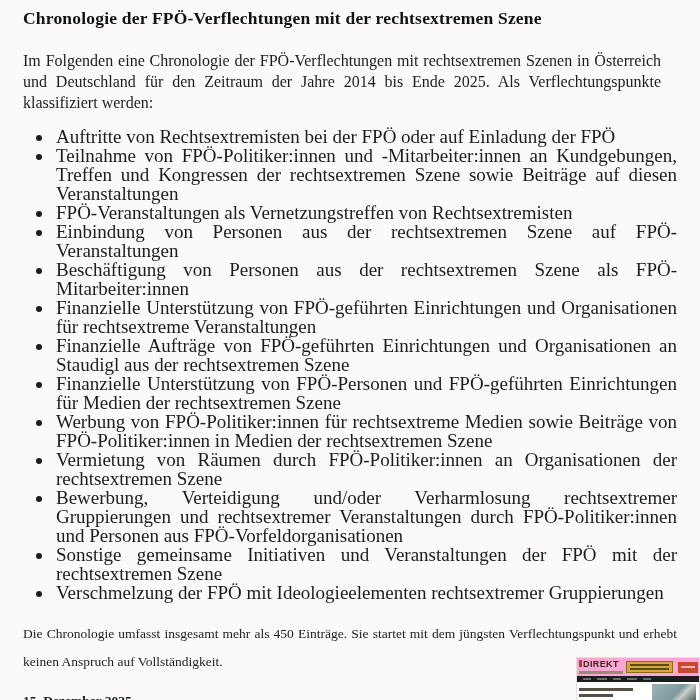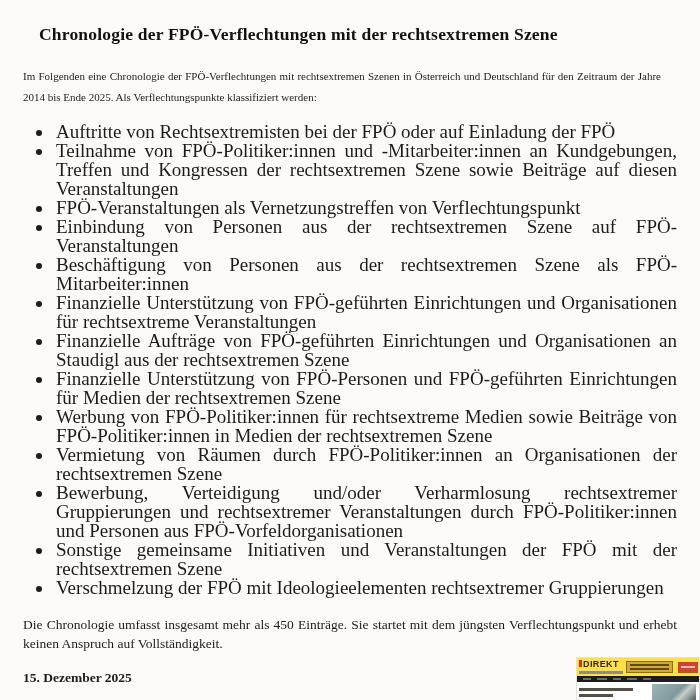--- a/index.html
+++ b/index.html
@@ -15,47 +15,47 @@
     color: #1c1c1c;
     font-family: "Liberation Serif", "DejaVu Serif", serif;
   }
   .page {
     position: absolute;
     inset: 0;
     padding: 8px 23px 0 23px;
     box-sizing: border-box;
   }
   .doc-title {
-    margin: 16px;
+    margin: 0;
     font-size: 17.5px;
     font-weight: bold;
     letter-spacing: 0.2px;
     color: #111;
   }
   .intro {
     margin: 21px 16px 0 0;
-    font-size: 11px;
+    font-size: 16px;
     line-height: 21px;
     text-align: justify;
   }
   .criteria {
     margin: 14px 0 0 0;
     padding: 0 0 0 31px;
     list-style: disc;
   }
   .criteria li {
     font-size: 19px;
     line-height: 19px;
     text-align: justify;
     padding-left: 2px;
   }
   .summary {
     margin: 18px 0 12px 0;
     font-size: 13.5px;
-    line-height: 19px;
+    line-height: 28px;
     text-align: justify;
   }
   .entry {
     margin-top: 17px;
     display: flex;
     align-items: flex-start;
   }
   .entry-date {
     width: 214px;
     flex: 0 0 214px;
@@ -80,21 +80,21 @@
     top: 658px;
     width: 122px;
     height: 60px;
     background: #ffffff;
     box-shadow: 0 0 0 1px #e4e1db;
     overflow: hidden;
   }
   .thumb-header {
     position: relative;
     height: 18px;
-    background: #fde047;
+    background: #f9a8d4;
   }
   .thumb-logo {
     position: absolute;
     left: 2px;
     top: 2px;
     font-family: "Liberation Sans", sans-serif;
     font-size: 9px;
     font-weight: bold;
     color: #33271a;
     letter-spacing: 0.4px;
@@ -190,21 +190,21 @@
 
 <div class="page">
 
   <h1 class="doc-title">Chronologie der FPÖ-Verflechtungen mit der rechtsextremen Szene</h1>
 
   <p class="intro">Im Folgenden eine Chronologie der FPÖ-Verflechtungen mit rechtsextremen Szenen in Österreich und Deutschland für den Zeitraum der Jahre 2014 bis Ende 2025. Als Verflechtungspunkte klassifiziert werden:</p>
 
   <ul class="criteria">
     <li>Auftritte von Rechtsextremisten bei der FPÖ oder auf Einladung der FPÖ</li>
     <li>Teilnahme von FPÖ-Politiker:innen und -Mitarbeiter:innen an Kundgebungen, Treffen und Kongressen der rechtsextremen Szene sowie Beiträge auf diesen Veranstaltungen</li>
-    <li>FPÖ-Veranstaltungen als Vernetzungstreffen von Verflechtungspunkt</li>
+    <li>FPÖ-Veranstaltungen als Vernetzungstreffen von Rechtsextremisten</li>
     <li>Einbindung von Personen aus der rechtsextremen Szene auf FPÖ-Veranstaltungen</li>
     <li>Beschäftigung von Personen aus der rechtsextremen Szene als FPÖ-Mitarbeiter:innen</li>
     <li>Finanzielle Unterstützung von FPÖ-geführten Einrichtungen und Organisationen für rechtsextreme Veranstaltungen</li>
     <li>Finanzielle Aufträge von FPÖ-geführten Einrichtungen und Organisationen an Staudigl aus der rechtsextremen Szene</li>
     <li>Finanzielle Unterstützung von FPÖ-Personen und FPÖ-geführten Einrichtungen für Medien der rechtsextremen Szene</li>
     <li>Werbung von FPÖ-Politiker:innen für rechtsextreme Medien sowie Beiträge von FPÖ-Politiker:innen in Medien der rechtsextremen Szene</li>
     <li>Vermietung von Räumen durch FPÖ-Politiker:innen an Organisationen der rechtsextremen Szene</li>
     <li>Bewerbung, Verteidigung und/oder Verharmlosung rechtsextremer Gruppierungen und rechtsextremer Veranstaltungen durch FPÖ-Politiker:innen und Personen aus FPÖ-Vorfeldorganisationen</li>
     <li>Sonstige gemeinsame Initiativen und Veranstaltungen der FPÖ mit der rechtsextremen Szene</li>
     <li>Verschmelzung der FPÖ mit Ideologieelementen rechtsextremer Gruppierungen</li>

